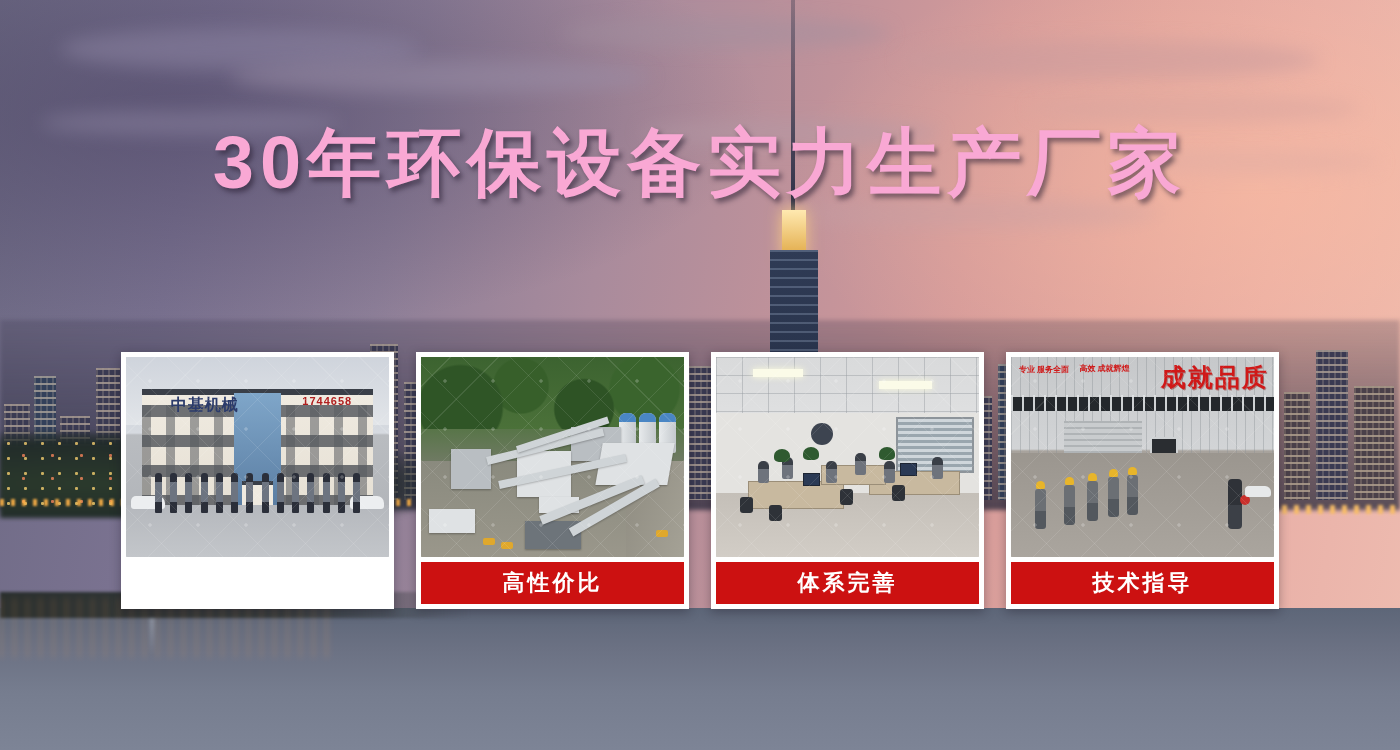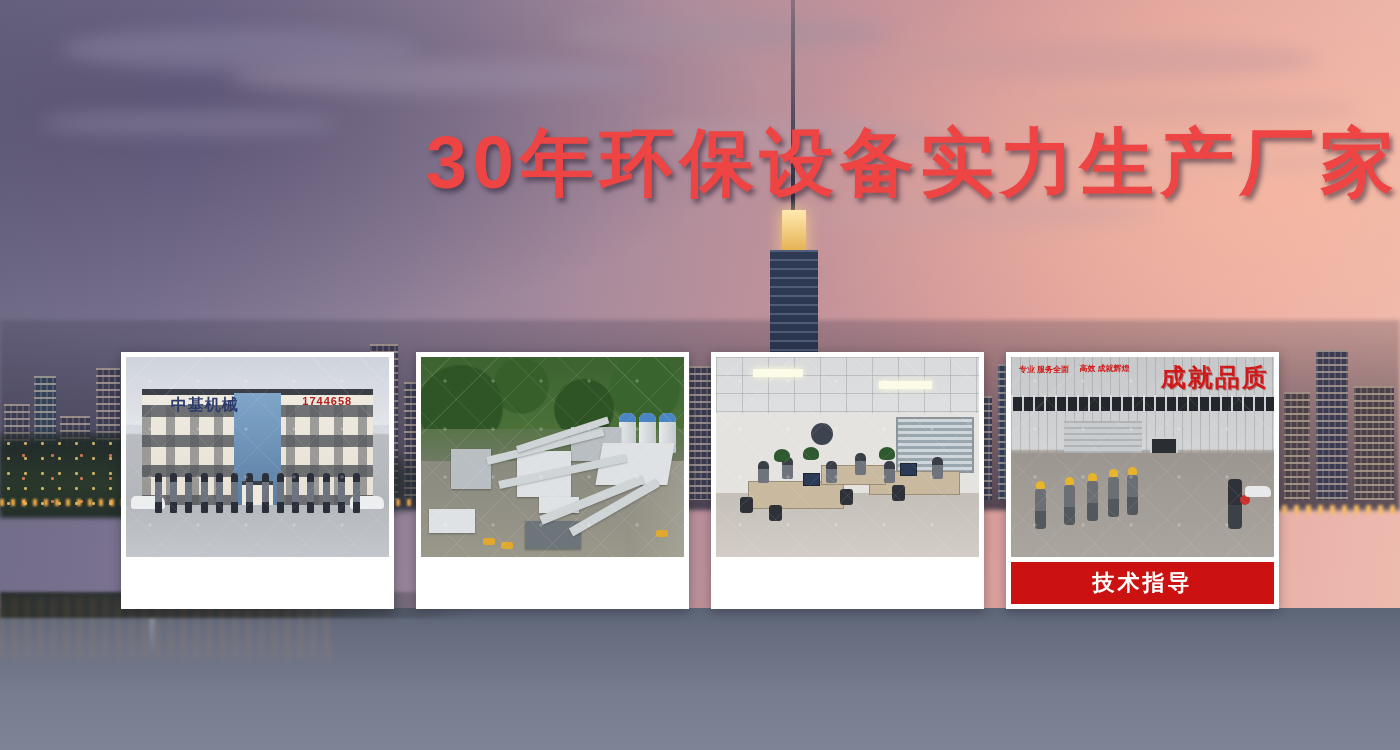--- a/index.html
+++ b/index.html
@@ -113,22 +113,22 @@
     filter:blur(3px);opacity:.55;
   }
   .water-streak{
     position:absolute;left:150px;bottom:96px;width:4px;height:48px;
     background:linear-gradient(180deg,rgba(230,235,245,.55),rgba(230,235,245,0));
     filter:blur(2px);
   }
 
   
   .headline{
-    position:absolute;left:0;right:0;top:126px;text-align:right;
-    font-size:74px;font-weight:bold;color:#ef4444;letter-spacing:6px;
+    position:absolute;left:0;right:0;top:126px;text-align:center;
+    font-size:74px;font-weight:bold;color:#f9a8d4;letter-spacing:6px;
     line-height:1;
     text-shadow:3px 4px 5px rgba(40,30,50,.55);
     white-space:nowrap;
   }
 
   
   .subbar{
     position:absolute;left:50%;transform:translateX(-50%);
     top:233px;width:620px;height:50px;
     background:#cc1111;
@@ -423,20 +423,23 @@
         <div class="p2-conv" style="left:150px;bottom:10%;width:100px;height:9px;transform:rotate(-30deg);"></div>
         <div class="p2-conv" style="left:96px;bottom:52%;width:96px;height:7px;transform:rotate(-18deg);"></div>
 
         <div class="p2-dig" style="left:62px;bottom:6%;"></div>
         <div class="p2-dig" style="left:80px;bottom:4%;"></div>
         <div class="p2-dig" style="right:16px;bottom:10%;"></div>
 
         <div class="wm"></div>
         <div class="wm-dots"></div>
       </div>
+      <div class="card-caption">
+        <span>高性价比</span>
+      </div>
     </div>
 
     <div class="card">
       <div class="card-photo p3">
         <div class="p3-ceil"></div>
         <div class="p3-panel" style="left:14%;top:6%;width:19%;"></div>
         <div class="p3-panel" style="left:62%;top:12%;width:20%;"></div>
         <div class="p3-wall"></div>
         <div class="p3-win"></div>
         <div class="p3-logo"></div>
@@ -460,20 +463,23 @@
 
         <div class="p3-mon" style="left:33%;top:58%;"></div>
         <div class="p3-mon" style="left:70%;top:53%;"></div>
 
         <div class="p3-plant" style="left:22%;top:46%;"></div>
         <div class="p3-plant" style="left:33%;top:45%;"></div>
         <div class="p3-plant" style="left:62%;top:45%;"></div>
 
         <div class="wm"></div>
         <div class="wm-dots"></div>
+      </div>
+      <div class="card-caption">
+        <span>体系完善</span>
       </div>
     </div>
 
     <div class="card">
       <div class="card-photo p4">
         <div class="p4-wall"></div>
         <div class="p4-banner">
           <div class="p4-big">成就品质</div>
           <div class="p4-sm" style="left:3%;top:14%;">专业
 服务全面</div>

